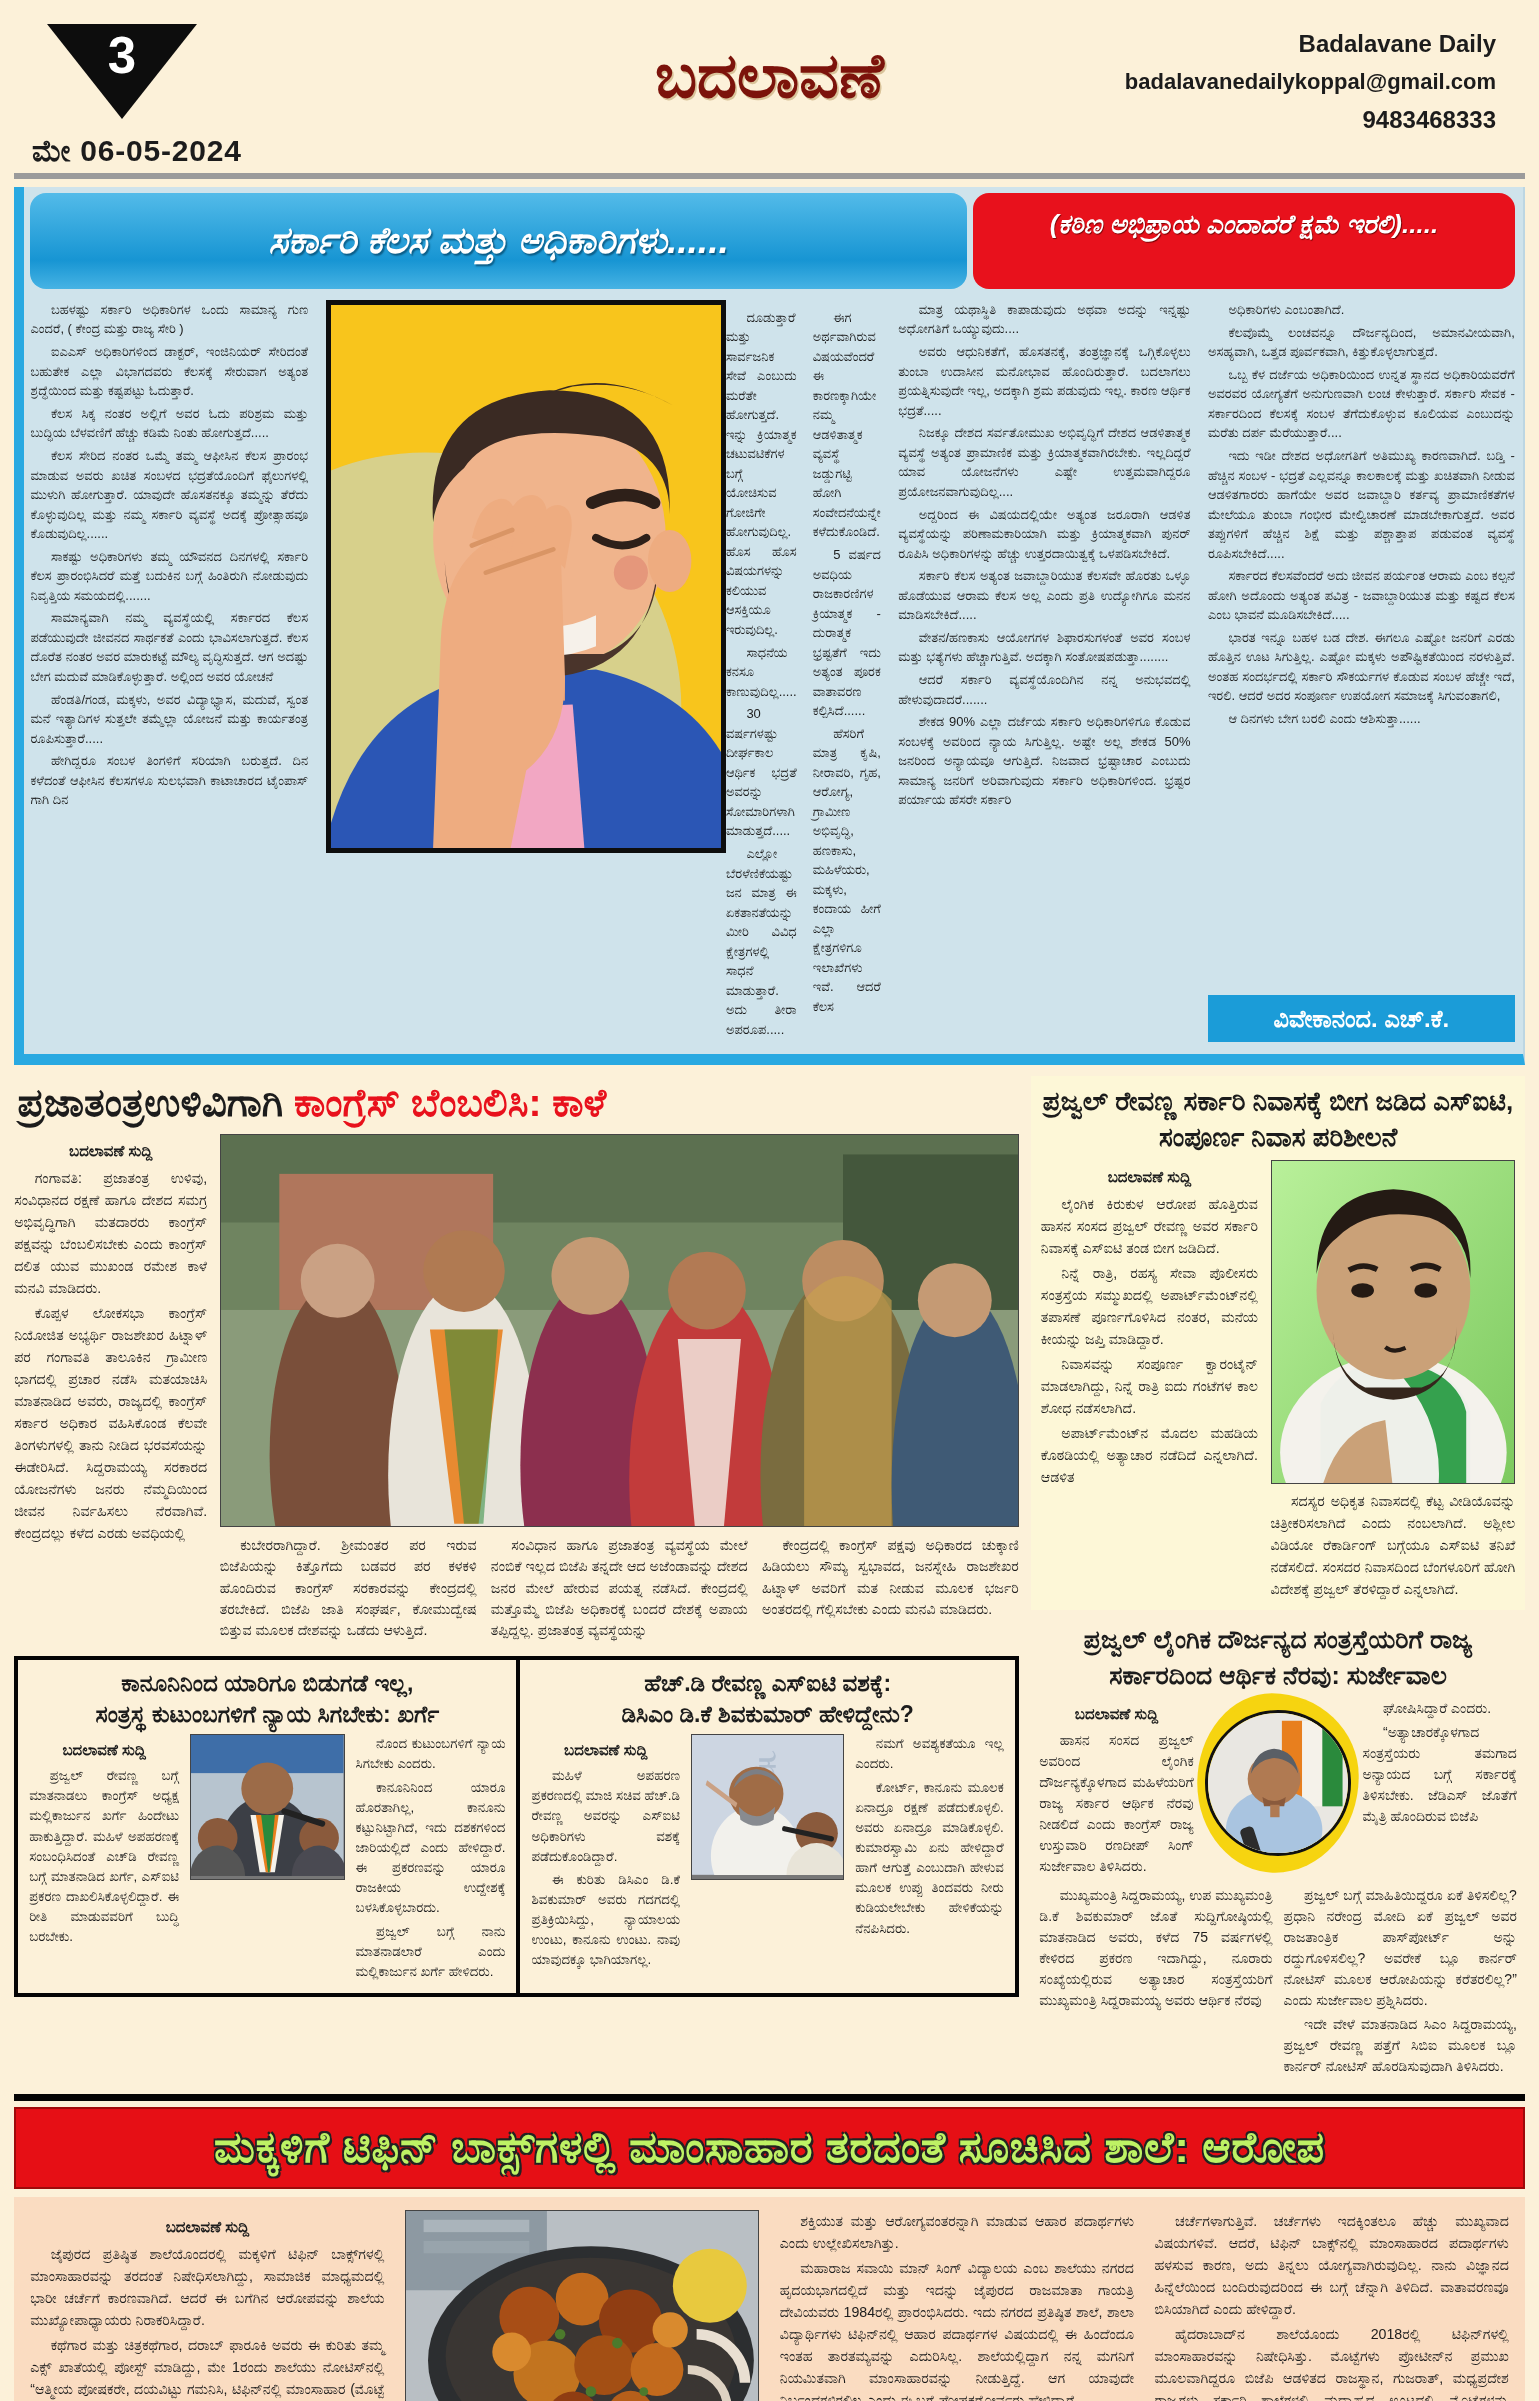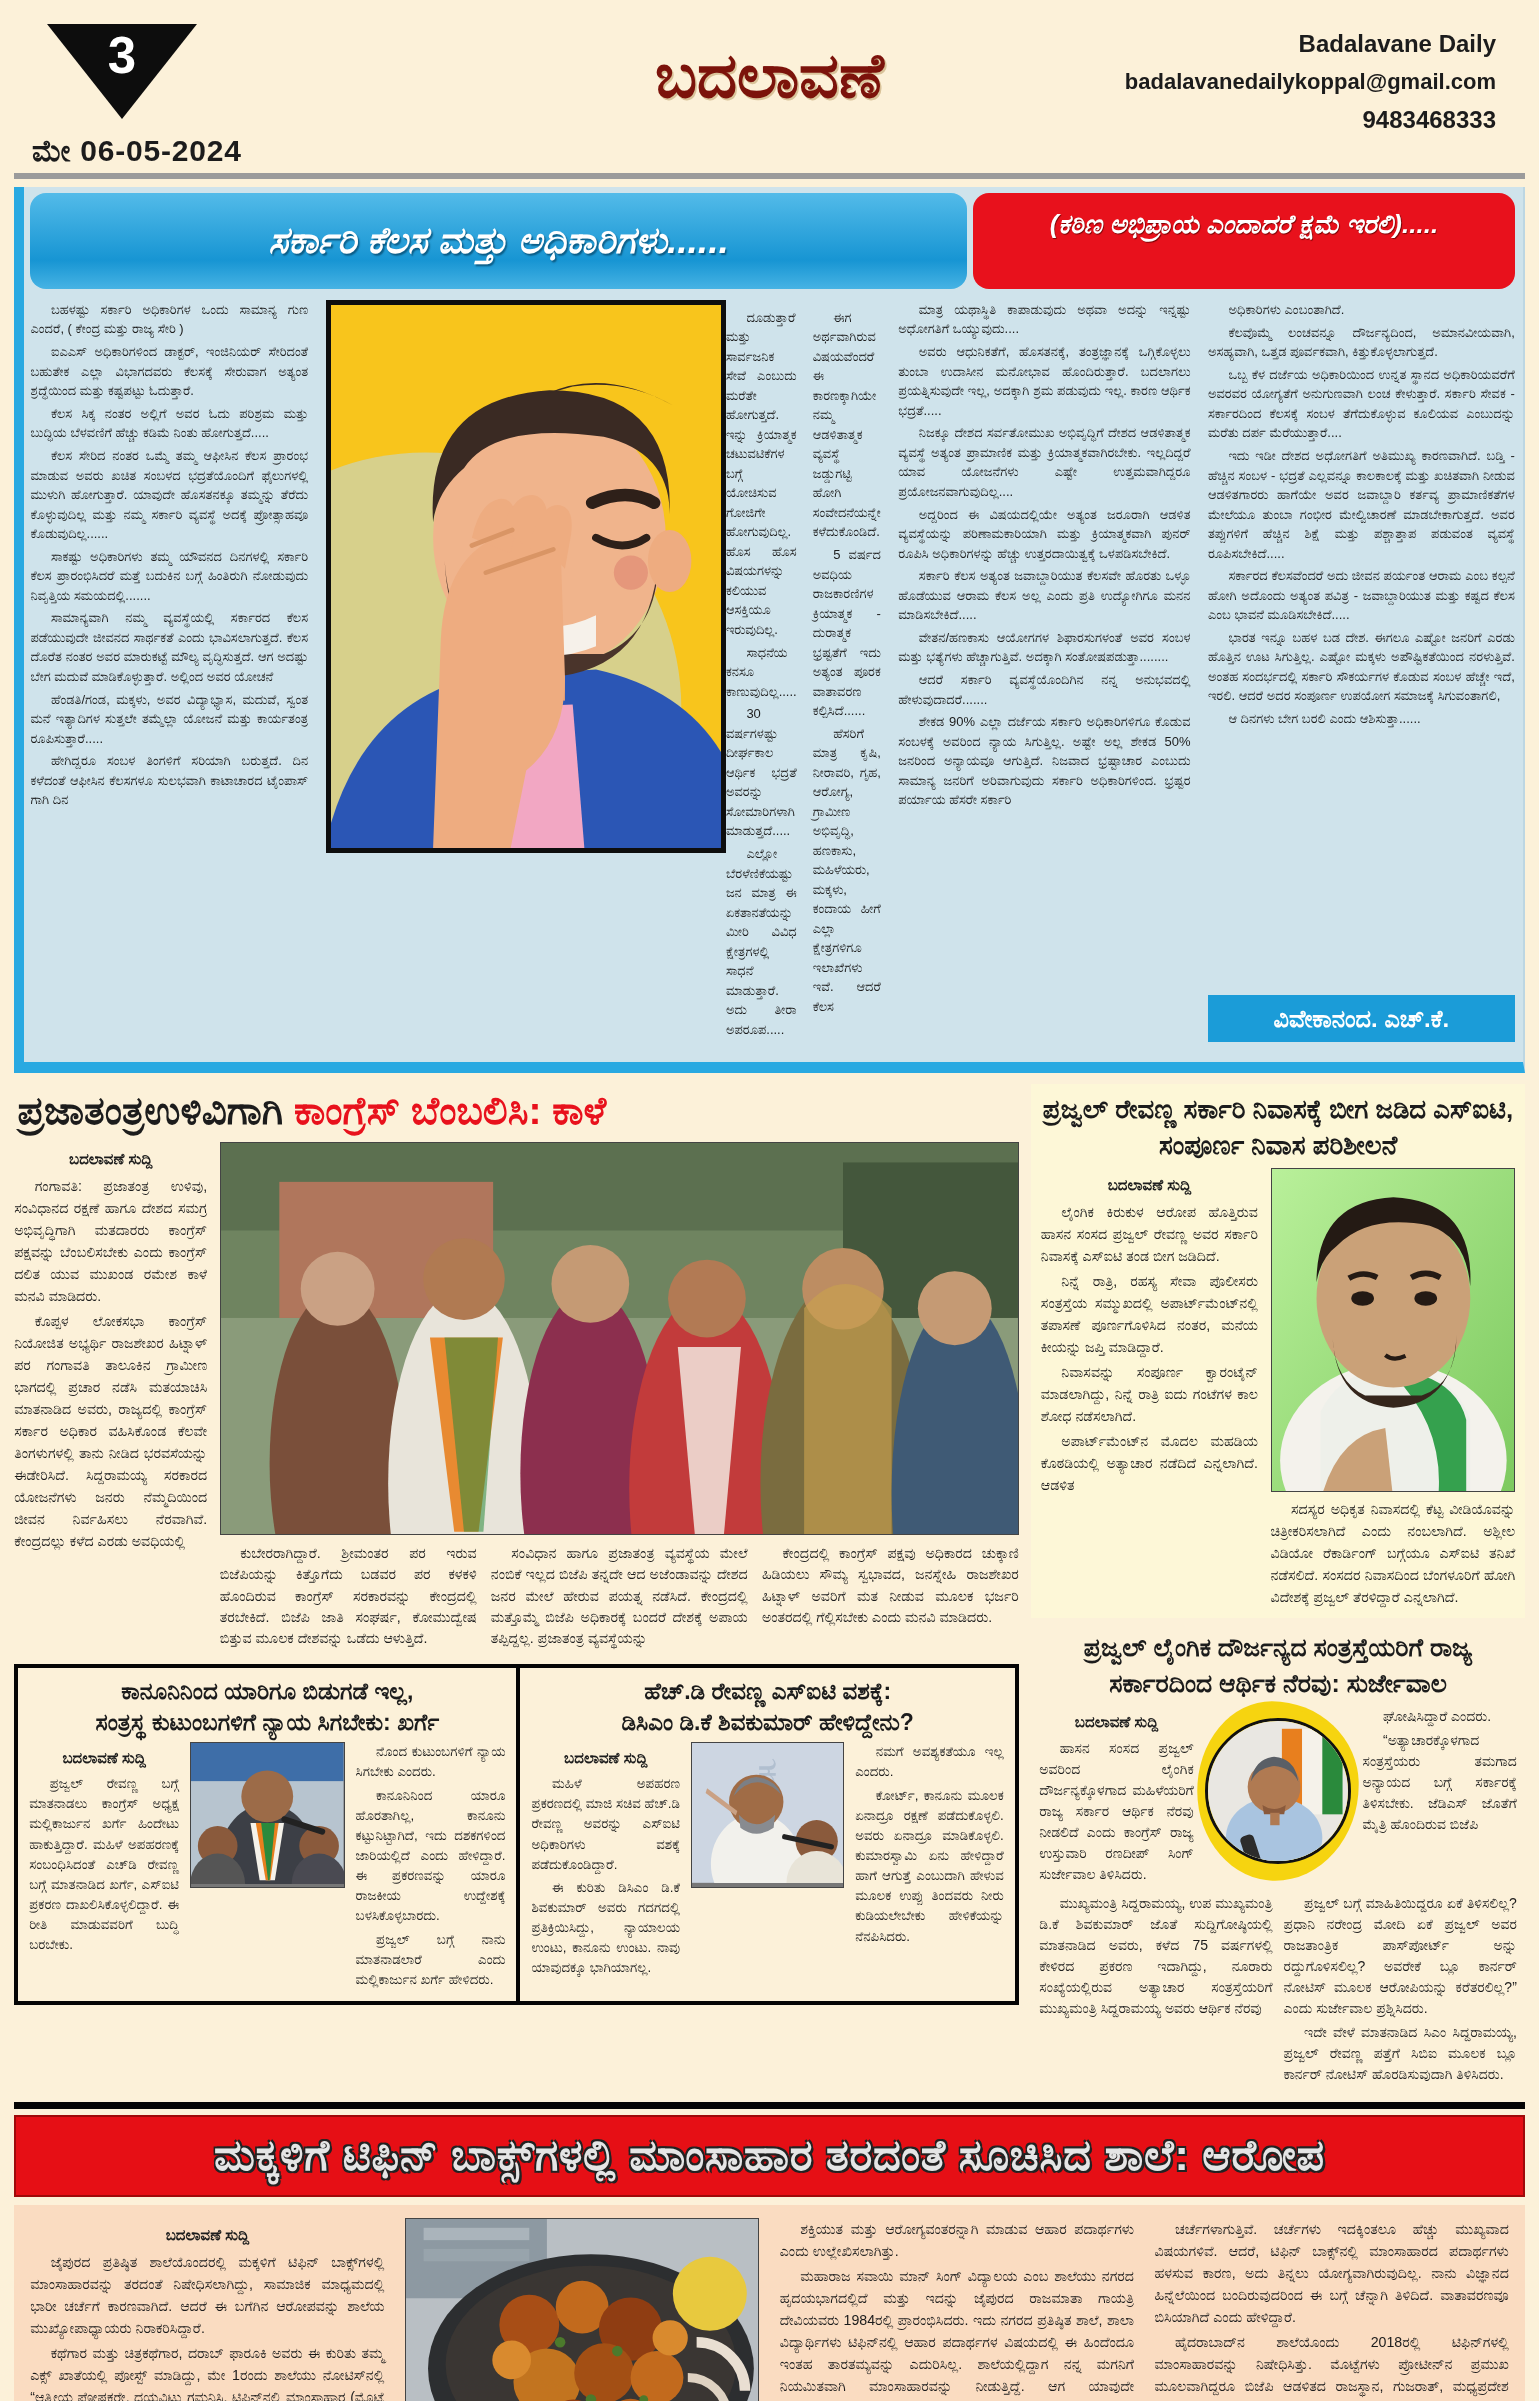--- a/index.html
+++ b/index.html
@@ -22,21 +22,21 @@
   .hdr-contact .l1 { font-size:24px; }
   .hdr-contact .l2 { font-size:22px; margin-top:11px; }
   .hdr-contact .l3 { font-size:24px; margin-top:11px; }
   .hdr-rule { height:5.5px; background:#9b9b9b; margin:3.2px 14.2px 0 14.2px; }
 
   
   .lead { margin:8px 14.2px 0 14.2px; background:#cfe3eb; border-left:10.3px solid #29a9e1; border-bottom:11px solid #29a9e1; border-right:2.4px solid #bcd6e2; padding:6.3px 8px 0 6.3px; }
   .lead-head { display:flex; gap:6.3px;font-style:italic; }
   .lead-head-blue { flex:1.75; background:linear-gradient(#53bbe9 0%,#1795d3 70%,#47b3e4 100%); border-radius:16px; color:#fff; font-size:37px; font-weight:bold; text-align:center; padding:27px 8px; text-shadow:1.6px 1.6px 1.6px #0b5c86; }
   .lead-head-red { flex:1; background:#e8111c; border-radius:16px; color:#fff; font-size:26px; font-weight:bold; text-align:center; padding:12.6px 8px; line-height:1.45; text-shadow:0.8px 0.8px 0.8px #7a0404; }
-  .lead-body { display:flex; gap:17.4px; margin-top:11px; padding-bottom:20px; }
+  .lead-body { display:flex; gap:17.4px; margin-top:11px; padding-bottom:12px; }
   .lead-col { font-size:13px; line-height:1.5; text-align:justify; }
   .lead-col p, .para-list p { text-indent:20.5px; margin-bottom:3.2px; }
   .lead-c1 { width:19%; }
   .lead-mid { width:38%; display:flex; flex-direction:row; }
   .lead-c3 { width:20%; }
   .lead-c4 { width:21%; display:flex; flex-direction:column; }
   .illu { height:553px; border:5.5px solid #0e0e0e; background:#f8c51c; position:relative; overflow:hidden; }
   .illu svg { width:100%; height:100%; display:block; }
   .lead-mid-cols { display:flex; gap:16px; margin-top:8px; flex:1; }
   .lead-mid-cols > div { width:50%; }
@@ -81,21 +81,21 @@
   .surj-blob { width:32%; display:flex; align-items:flex-start; justify-content:center; }
   .blob { width:170px; height:170px; background:#f6d410; border-radius:46% 54% 52% 48%/50% 46% 54% 50%; box-shadow:0 0 0 4.7px #f6d410; display:flex; align-items:center; justify-content:center; }
   .blob-inner { width:146px; height:146px; border-radius:50%; border:3.2px solid #111; overflow:hidden; position:relative; }
   .surj-cr { width:34%; font-size:14px; line-height:1.5; text-align:justify; }
   .surj-row2 { display:flex; gap:11px; margin-top:4.7px; }
   .surj-row2 > div { width:50%; font-size:14px; line-height:1.5; text-align:justify; }
 
   
   .bot-rule { height:6.3px; background:#050505; margin:11px 14.2px 0 14.2px; }
   .banner { margin:6.3px 14.2px 0 14.2px; background:#e60f15; border:2.4px solid #9f0a0a; padding:14.2px 8px; text-align:center; }
-  .banner-txt { color:#e5e5e5; font-size:43px; font-weight:bold; letter-spacing:0.8px; text-shadow:2.4px 2.4px 0 #222, -1.6px -1.6px 0 #222, 1.6px -1.6px 0 #222, -1.6px 1.6px 0 #222; }
+  .banner-txt { color:#bef264; font-size:43px; font-weight:bold; letter-spacing:0.8px; text-shadow:2.4px 2.4px 0 #222, -1.6px -1.6px 0 #222, 1.6px -1.6px 0 #222, -1.6px 1.6px 0 #222; }
   .bot-body { margin:8px 14.2px 14.2px 14.2px; background:#fadcc1; padding:12.6px 16px 19px 16px; display:flex; gap:20.5px; }
   .bot-col { width:25%; font-size:14.2px; line-height:1.55; text-align:justify; }
   .food-photo { height:237px; margin-bottom:9.5px; }
 </style>
 </head>
 <body>
 
 <div class="page">
 
   <div class="hdr">

